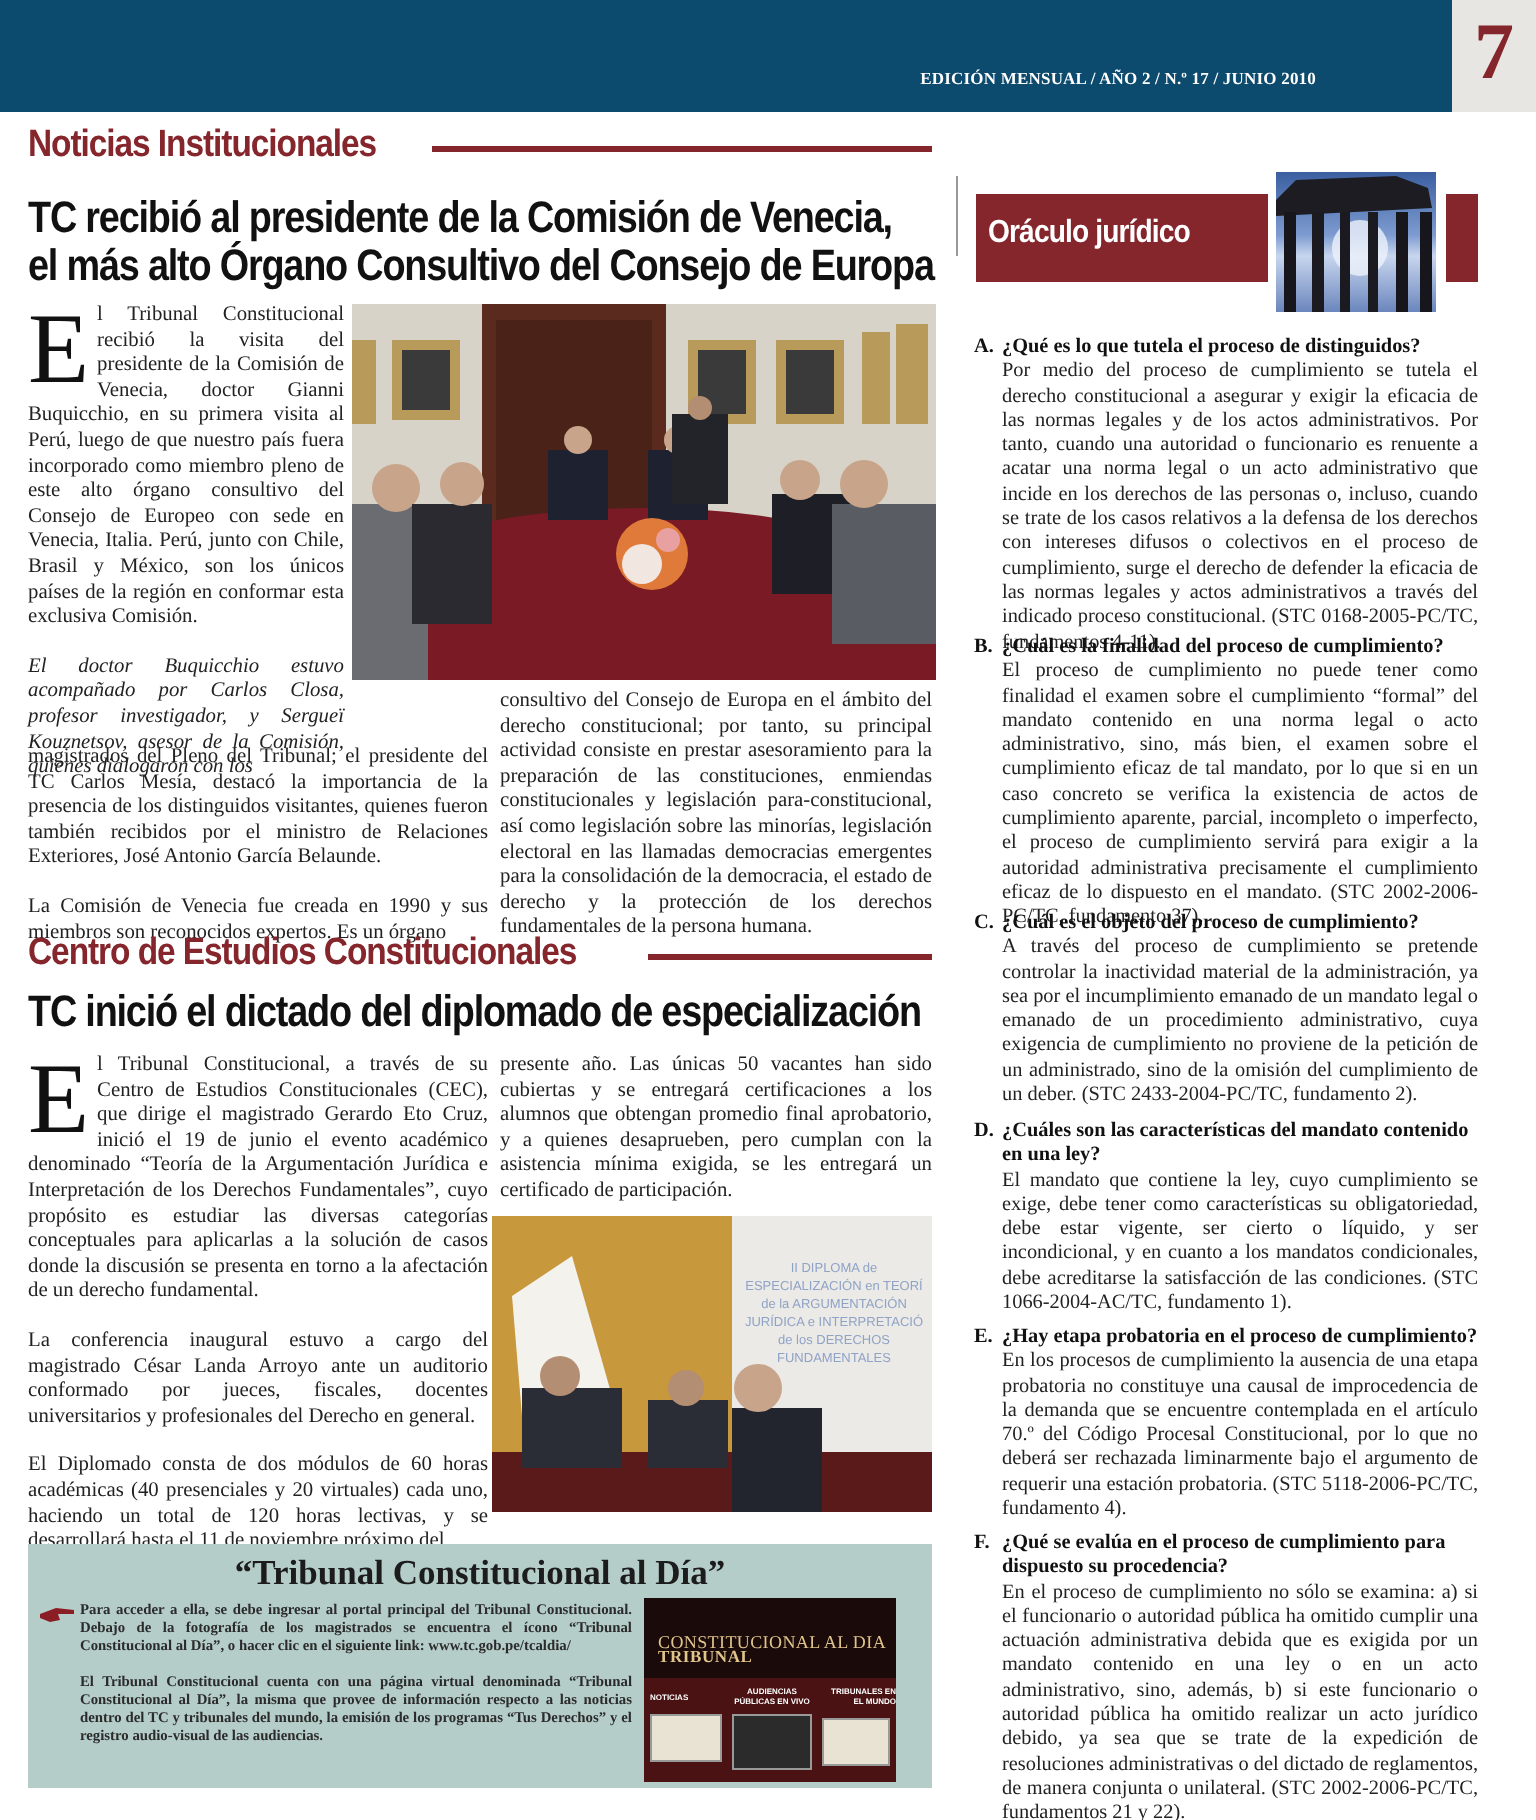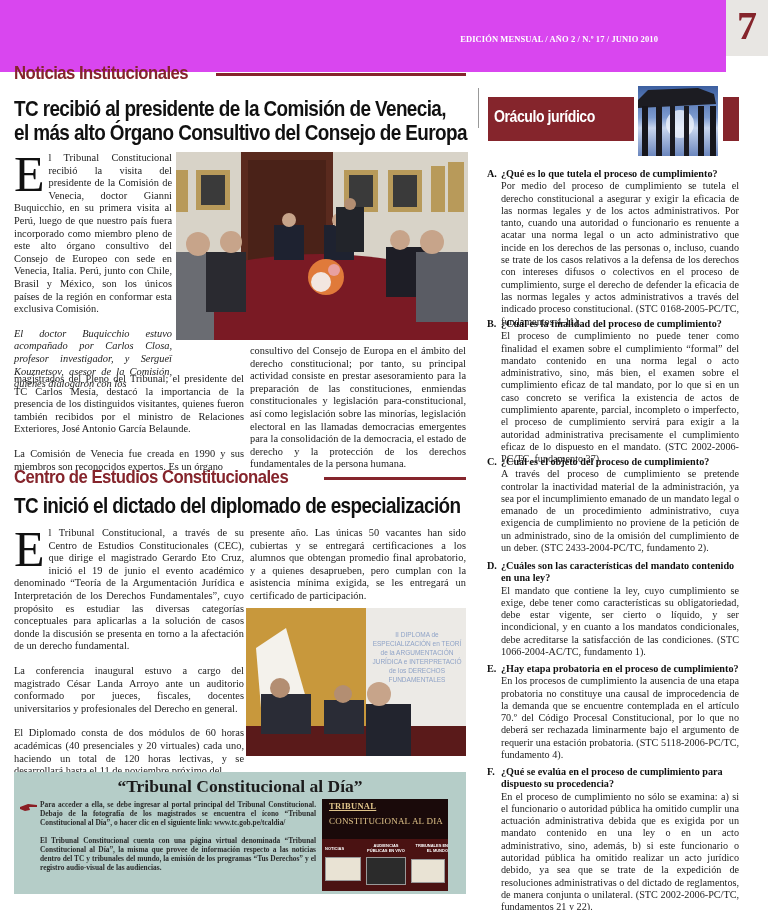--- a/index.html
+++ b/index.html
@@ -1,20 +1,20 @@
 <!DOCTYPE html>
 <html><head>
 <meta charset="utf-8">
 <style>
   * { box-sizing: border-box; margin: 0; padding: 0; }
   html, body { width: 768px; height: 910px; overflow: hidden; background: #ffffff; }
   body { position: relative; font-family: "Liberation Serif", "DejaVu Serif", serif; color: #1a1a1a; }
 
   
-  .masthead { position: absolute; left: 0; top: 0; width: 726px; height: 72px; background: #d946ef; }
+  .masthead { position: absolute; left: 0; top: 0; width: 726px; height: 56px; background: #0c4a6e; }
   .edition { position: absolute; right: 68px; top: 34px; color: #ffffff; font-size: 8.5px; font-weight: bold; letter-spacing: 0.1px; font-family: "Liberation Serif", serif; }
   .page-num-box { position: absolute; left: 726px; top: 0; width: 42px; height: 56px; background: #e8e6e3; }
   .page-num { position: absolute; left: 0; right: 0; top: 4px; text-align: center; color: #85252c; font-size: 40px; font-weight: bold; font-family: "Liberation Serif", serif; line-height: 44px; }
 
   
   .section-title { position: absolute; font-family: "Liberation Sans", sans-serif; font-weight: bold; color: #85252c; font-size: 19px; letter-spacing: -0.6px; transform: scaleX(0.88); transform-origin: left center; white-space: nowrap; }
   .section-rule { position: absolute; height: 3px; background: #85252c; }
 
   .headline { position: absolute; font-family: "Liberation Sans", sans-serif; font-weight: bold; color: #111; font-size: 22px; line-height: 24px; letter-spacing: -0.7px; transform: scaleX(0.86); transform-origin: left top; white-space: nowrap; }
 
@@ -41,21 +41,21 @@
   .qa .q .letter { width: 14px; flex: none; }
   .qa .a { margin-left: 14px; text-align: justify; }
 
   
   .tcdia { position: absolute; left: 14px; top: 772px; width: 452px; height: 122px; background: #b5cdc8; }
   .tcdia-title { position: absolute; left: 0; right: 0; top: 4px; text-align: center; font-family: "Liberation Serif", serif; font-weight: bold; font-size: 17.5px; color: #1c1c1c; }
   .tcdia-hand { position: absolute; left: 20px; top: 803px; width: 18px; height: 9px; }
   .tcdia-text { position: absolute; left: 40px; top: 800px; width: 276px; font-size: 7.4px; line-height: 9.2px; font-weight: bold; color: #2b2b2b; text-align: justify; font-family: "Liberation Serif", serif; }
   .tcdia-text p { margin-bottom: 8px; }
   .tcdia-screen { position: absolute; left: 322px; top: 799px; width: 126px; height: 92px; background: #1a0a0a; overflow: hidden; }
-  .tcdia-screen .s-t1 { position: absolute; left: 7px; top: 2px; color: #e0c48a; font-size: 8.5px; font-weight: bold; font-family: "Liberation Serif", serif; letter-spacing: 0.3px; text-decoration: underline; }
+  .tcdia-screen .s-t1 { position: absolute; left: 7px; top: 24px; color: #e0c48a; font-size: 8.5px; font-weight: bold; font-family: "Liberation Serif", serif; letter-spacing: 0.3px; }
   .tcdia-screen .s-t2 { position: absolute; left: 7px; top: 17px; color: #e0c48a; font-size: 9px; font-family: "Liberation Serif", serif; letter-spacing: 0.2px; white-space: nowrap; }
   .tcdia-screen .s-band { position: absolute; left: 0; top: 40px; width: 126px; height: 52px; background: #4a1212; }
   .tcdia-screen .s-lbl { position: absolute; color: #fff; font-size: 4px; font-weight: bold; font-family: "Liberation Sans", sans-serif; text-align: center; line-height: 5px; }
   .tcdia-screen .s-thumb { position: absolute; background: #e9e3d4; border: 1px solid #999; }
   .tcdia-screen .s-thumb.dark { background: #2b2b2b; }
 </style>
 </head>
 <body>
 
 <div class="masthead">
@@ -194,21 +194,21 @@
     <rect x="32" y="20" width="5" height="50" fill="#1a1a20"></rect>
     <rect x="46" y="20" width="5" height="50" fill="#1a1a20"></rect>
     <rect x="60" y="20" width="6" height="50" fill="#16161c"></rect>
     <rect x="72" y="20" width="6" height="50" fill="#16161c"></rect>
   </svg>
 </div>
 
 <div class="qa" style="top:168px;">
   <div class="q">
       <span class="letter">A.</span>
-      <span>¿Qué es lo que tutela el proceso de cumplimiento?</span>
+      <span>¿Qué es lo que tutela el proceso de distinguidos?</span>
     </div>
   <div class="a">Por medio del proceso de cumplimiento se tutela el derecho constitucional a asegurar y exigir la eficacia de las normas legales y de los actos administrativos. Por tanto, cuando una autoridad o funcionario es renuente a acatar una norma legal o un acto administrativo que incide en los derechos de las personas o, incluso, cuando se trate de los casos relativos a la defensa de los derechos con intereses difusos o colectivos en el proceso de cumplimiento, surge el derecho de defender la eficacia de las normas legales y actos administrativos a través del indicado proceso constitucional. (STC 0168-2005-PC/TC, fundamentos 4-11).</div>
 </div>
 <div class="qa" style="top:318px;">
   <div class="q">
       <span class="letter">B.</span>
       <span>¿Cuál es la finalidad del proceso de cumplimiento?</span>
     </div>
   <div class="a">El proceso de cumplimiento no puede tener como finalidad el examen sobre el cumplimiento “formal” del mandato contenido en una norma legal o acto administrativo, sino, más bien, el examen sobre el cumplimiento eficaz de tal mandato, por lo que si en un caso concreto se verifica la existencia de actos de cumplimiento aparente, parcial, incompleto o imperfecto, el proceso de cumplimiento servirá para exigir a la autoridad administrativa precisamente el cumplimiento eficaz de lo dispuesto en el mandato. (STC 2002-2006-PC/TC, fundamento 37).</div>
 </div>

